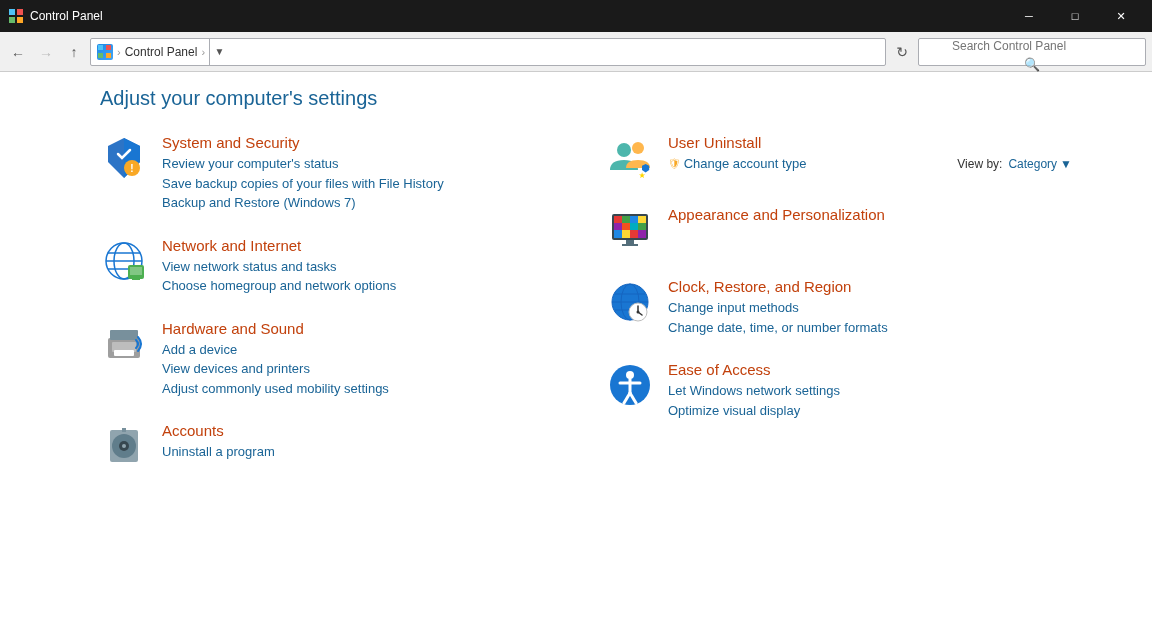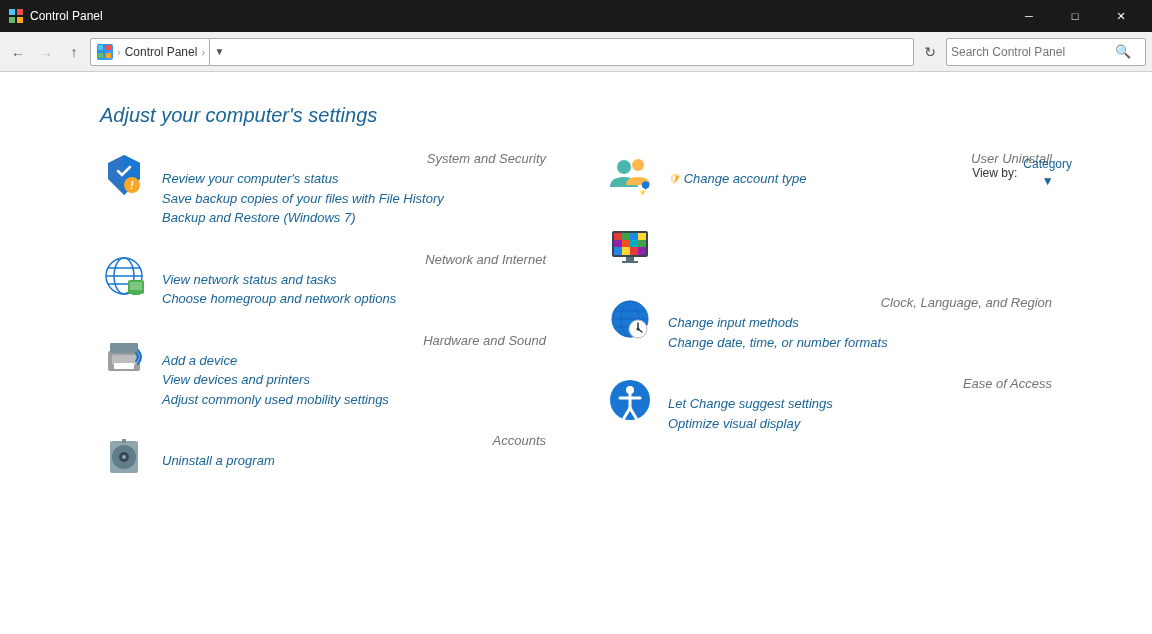--- a/index.html
+++ b/index.html
@@ -118,50 +118,50 @@
       height: 28px;
       display: flex;
       align-items: center;
       justify-content: center;
       color: #555;
       cursor: pointer;
       font-size: 14px;
     }
     .search-box {
       height: 28px;
-      width: 200px;
+      width: 228px;
       border: 1px solid #abadb3;
       border-radius: 2px;
       background: #fff;
       display: flex;
       align-items: center;
       padding: 0 4px;
       gap: 4px;
+      flex-direction: column;
     }
     .search-box input {
       border: none;
       outline: none;
       font-size: 12px;
       color: #999;
       width: 160px;
       background: transparent;
     }
     .search-icon-btn {
       color: #555;
       font-size: 13px;
       cursor: pointer;
     }
 
     
     .main-content {
-      padding: 32px 100px;
+      padding: 15px 100px;
       background: #fff;
       height: calc(634px - 72px);
       overflow-y: auto;
-      font-style: italic;
     }
     .page-title {
       font-size: 20px;
       color: #1a6496;
       font-weight: 300;
       margin-bottom: 24px;
     }
     .view-by {
       position: absolute;
       top: 85px;
@@ -172,21 +172,20 @@
       font-size: 12px;
       color: #333;
     }
     .view-by-label { color: #333; text-align: center; }
     .view-by-value {
       color: #1a6496;
       cursor: pointer;
       display: flex;
       align-items: center;
       gap: 3px;
-      flex-direction: column;
     }
 
     .categories-grid {
       display: grid;
       grid-template-columns: 1fr 1fr;
       gap: 0;
       column-gap: 60px;
     }
 
     .category-item {
@@ -198,26 +197,25 @@
     .category-icon {
       width: 48px;
       height: 48px;
       flex-shrink: 0;
       display: flex;
       align-items: center;
       justify-content: center;
     }
     .category-text { flex: 1; }
     .category-title {
-      font-size: 13px;
-      color: #737373;
+      font-size: 15px;
+      color: #c2410c;
       font-weight: 400;
       cursor: pointer;
       margin-bottom: 3px;
-      text-align: right;
     }
     .category-link {
       display: block;
       font-size: 13px;
       color: #1a6496;
       cursor: pointer;
       line-height: 1.5;
     }
   </style>
 </head>
@@ -396,61 +394,64 @@
               <rect x="32" y="17" width="8" height="7" fill="#43a047"></rect>
               <rect x="8" y="24" width="8" height="8" fill="#1e88e5"></rect>
               <rect x="16" y="24" width="8" height="8" fill="#fdd835"></rect>
               <rect x="24" y="24" width="8" height="8" fill="#e53935"></rect>
               <rect x="32" y="24" width="8" height="8" fill="#8e24aa"></rect>
 
               <rect x="20" y="34" width="8" height="4" fill="#546e7a"></rect>
               <rect x="16" y="38" width="16" height="2" fill="#546e7a"></rect>
             </svg>
           </div>
+          <div class="category-text">
+            <div class="category-title">Appearance and Personalization</div>
+          </div>
         </div>
 
         <div class="category-item">
           <div class="category-icon">
             <svg width="48" height="48" viewBox="0 0 48 48">
 
               <circle cx="24" cy="24" r="18" fill="#1976d2"></circle>
               <circle cx="24" cy="24" r="18" fill="none" stroke="#1565c0" stroke-width="1"></circle>
               <ellipse cx="24" cy="24" rx="9" ry="18" fill="none" stroke="#1565c0" stroke-width="1"></ellipse>
               <line x1="6" y1="24" x2="42" y2="24" stroke="#1565c0" stroke-width="1"></line>
               <line x1="9" y1="16" x2="39" y2="16" stroke="#1565c0" stroke-width="1"></line>
               <line x1="9" y1="32" x2="39" y2="32" stroke="#1565c0" stroke-width="1"></line>
 
               <circle cx="32" cy="34" r="9" fill="white" stroke="#bdbdbd" stroke-width="1"></circle>
               <line x1="32" y1="34" x2="32" y2="28" stroke="#333" stroke-width="1.5" stroke-linecap="round"></line>
               <line x1="32" y1="34" x2="36" y2="37" stroke="#333" stroke-width="1.5" stroke-linecap="round"></line>
               <circle cx="32" cy="34" r="1.5" fill="#333"></circle>
             </svg>
           </div>
           <div class="category-text">
-            <div class="category-title">Clock, Language, and Region</div>
+            <div class="category-title">Clock, Restore, and Region</div>
             <a class="category-link">Change input methods</a>
             <a class="category-link">Change date, time, or number formats</a>
           </div>
         </div>
 
         <div class="category-item">
           <div class="category-icon">
             <svg width="48" height="48" viewBox="0 0 48 48">
               <circle cx="24" cy="24" r="20" fill="#1976d2"></circle>
 
               <circle cx="24" cy="14" r="4" fill="white"></circle>
               <line x1="24" y1="18" x2="24" y2="32" stroke="white" stroke-width="3" stroke-linecap="round"></line>
               <line x1="14" y1="22" x2="34" y2="22" stroke="white" stroke-width="3" stroke-linecap="round"></line>
               <line x1="24" y1="32" x2="18" y2="42" stroke="white" stroke-width="3" stroke-linecap="round"></line>
               <line x1="24" y1="32" x2="30" y2="42" stroke="white" stroke-width="3" stroke-linecap="round"></line>
             </svg>
           </div>
           <div class="category-text">
             <div class="category-title">Ease of Access</div>
-            <a class="category-link">Let Change suggest settings</a>
+            <a class="category-link">Let Windows network settings</a>
             <a class="category-link">Optimize visual display</a>
           </div>
         </div>
 
       </div>
     </div>
   </div>
 
   <div class="view-by">
     <span class="view-by-label">View by:</span>

